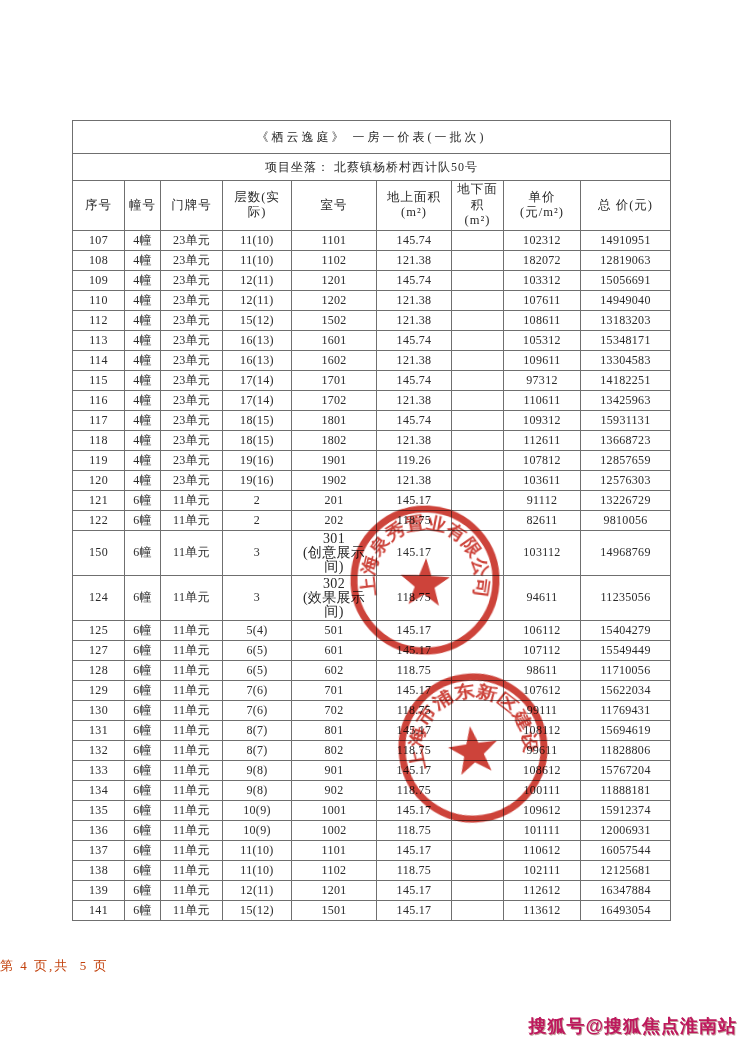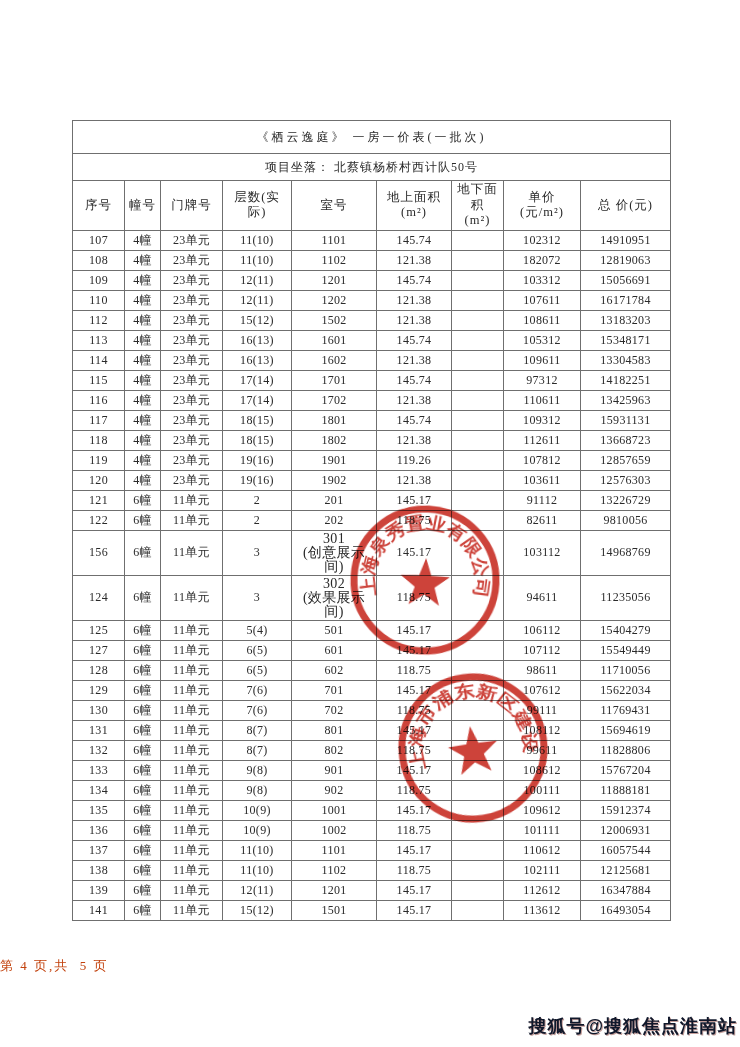--- a/index.html
+++ b/index.html
@@ -61,21 +61,21 @@
     letter-spacing:2px;
     white-space:pre;
     color:#c2410c;
   }
   .watermark{
     position:absolute;
     top:1014px;right:3px;
     font-size:18px;
     font-weight:bold;
     letter-spacing:1px;
-    color:#0f172a;
+    color:#be185d;
     text-shadow:1px 1px 0 rgba(125,40,30,0.45), -1px -1px 0 rgba(255,255,255,0.85);
     font-family:"Liberation Sans","DejaVu Sans",sans-serif;
   }
   svg.stamp{
     position:absolute;
     mix-blend-mode:multiply;
     opacity:0.93;
     filter:blur(0.4px);
   }
   #stamp1{left:345px;top:500px;transform:rotate(3deg);}
@@ -159,21 +159,21 @@
         </tr>
         <tr>
           <td>110</td>
           <td>4幢</td>
           <td>23单元</td>
           <td>12(11)</td>
           <td>1202</td>
           <td>121.38</td>
           <td></td>
           <td>107611</td>
-          <td>16171784</td>
+          <td>14949040</td>
         </tr>
         <tr>
           <td>112</td>
           <td>4幢</td>
           <td>23单元</td>
           <td>15(12)</td>
           <td>1502</td>
           <td>121.38</td>
           <td></td>
           <td>108611</td>
@@ -283,21 +283,21 @@
           <td>6幢</td>
           <td>11单元</td>
           <td>2</td>
           <td>202</td>
           <td>118.75</td>
           <td></td>
           <td>82611</td>
           <td>9810056</td>
         </tr>
         <tr>
-          <td>156</td>
+          <td>150</td>
           <td>6幢</td>
           <td>11单元</td>
           <td>3</td>
           <td>
             <div>301</div>
             <div>(创意展示间)</div>
           </td>
           <td>145.17</td>
           <td></td>
           <td>103112</td>

